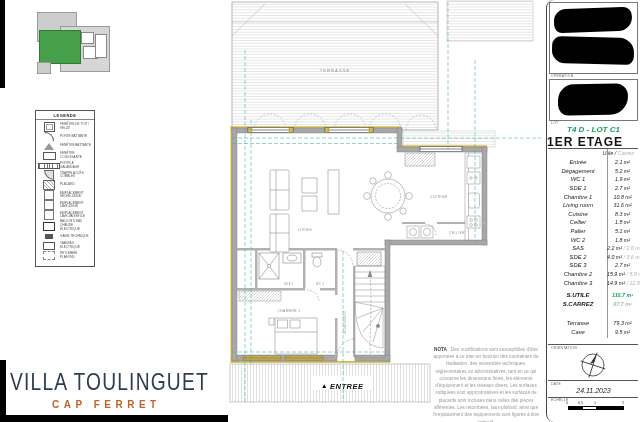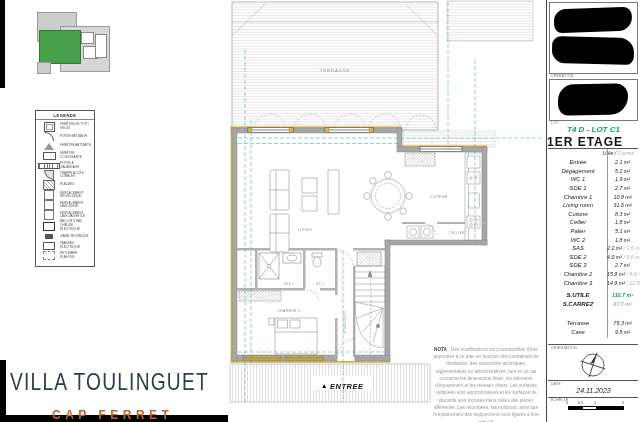--- a/index.html
+++ b/index.html
@@ -31,31 +31,31 @@
   .ic-sq{width:8px;height:8px;border:0.8px solid #777;}
   .ic-ballon{width:10px;height:7px;border:1.6px solid #333;}
   .ic-gaine{width:8px;height:5px;background:#555;}
   .ic-tableau{width:10px;height:6px;border:0.8px solid #555;background:linear-gradient(90deg,#fff 46%,#555 46%,#555 54%,#fff 54%);}
   .ic-dash{width:10px;height:7px;border:0.9px dashed #888;}
 
   
   .brand{position:absolute;left:10px;top:368px;width:210px;}
   .brand .t1{font-size:24px;letter-spacing:1.5px;color:#2d3c4e;white-space:nowrap;
              transform:scaleX(0.8);transform-origin:left;}
-  .brand .t2{font-size:12px;font-weight:bold;letter-spacing:4.5px;color:#c2622f;
-             margin-top:12px;margin-left:42px;}
+  .brand .t2{font-size:10px;font-weight:bold;letter-spacing:4.5px;color:#c2622f;
+             margin-top:3px;margin-left:42px;}
 
   
   .nota{position:absolute;left:430px;top:341px;width:112px;font-size:4.7px;line-height:1.55;
         color:#9a9a9a;text-align:center;}
   .nota b{color:#444;}
 
   
   .panel{position:absolute;left:546px;top:0;width:93px;height:422px;background:#fff;
-         border-left:1px solid #444;box-sizing:border-box;}
+         border-left:1px solid #444;box-sizing:border-box;border-radius:8px;}
   .pbox{position:absolute;left:2px;width:87px;border:1px solid #777;background:#fff;}
   .blob{position:absolute;background:#000;}
   .plabel{position:absolute;left:4px;font-size:3.4px;color:#666;letter-spacing:0.3px;}
   .sep{position:absolute;left:1px;width:90px;border-top:0.8px solid #555;}
   .lot-title{position:absolute;left:0;width:93px;text-align:center;font-size:8px;
              font-weight:bold;font-style:italic;color:#17a05e;}
   .floor-title{position:absolute;left:0;width:93px;text-align:left;font-size:12px;
                font-weight:bold;letter-spacing:1px;color:#111;}
   .thead{position:absolute;right:5px;font-size:5.4px;font-style:italic;}
   .thead .hu{color:#333;} .thead .hc{color:#b5b5b5;}

